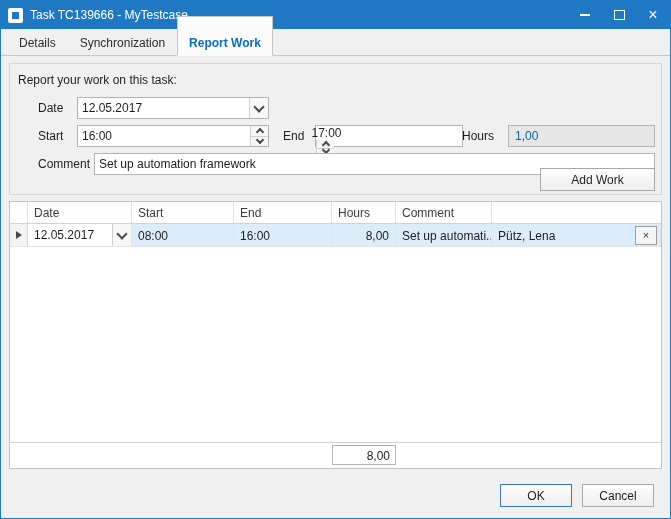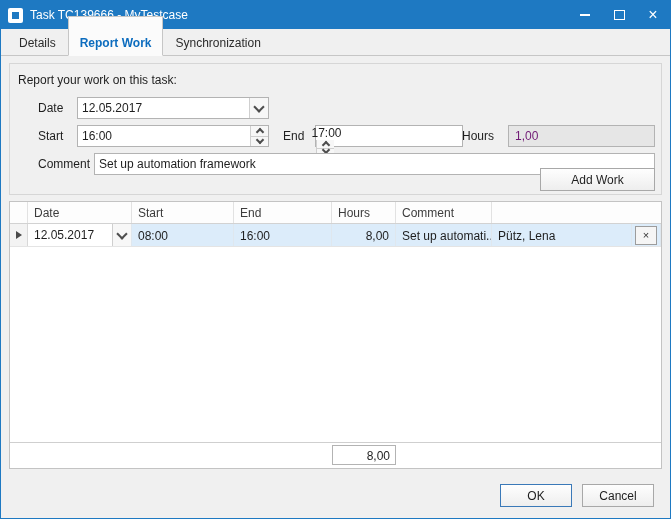--- a/index.html
+++ b/index.html
@@ -29,21 +29,21 @@
   .lbl-start{left:28px;top:65px;}
   .lbl-end{left:273px;top:65px;}
   .lbl-hours{left:452px;top:65px;}
   .lbl-comment{left:28px;top:93px;}
 
   .editor{position:absolute;height:22px;box-sizing:border-box;background:#ffffff;border:1px solid #b3b3b3;display:flex;align-items:center;}
   .editor-input{border:none;outline:none;flex:1;min-width:0;height:100%;padding:0 4px;font:inherit;color:inherit;background:transparent;}
   .date-combo{left:67px;top:33px;width:192px;}
   .start-spin{left:67px;top:61px;width:192px;}
   .end-spin{left:305px;top:61px;width:148px;flex-direction:column;}
-  .hours-field{left:498px;top:61px;width:147px;background:#e6e6e6;color:#701a75;padding-left:6px;}
+  .hours-field{left:498px;top:61px;width:147px;background:#e6e6e6;color:#0369a1;padding-left:6px;}
   .comment-input{left:84px;top:89px;width:561px;align-items:center;}
 
   .drop-btn{width:18px;align-self:stretch;display:flex;align-items:center;justify-content:center;background:#f7f7f7;border-left:1px solid #cfcfcf;}
   .chev-down{display:block;width:6px;height:6px;border-left:2px solid #4d4d4d;border-bottom:2px solid #4d4d4d;transform:rotate(-45deg);margin-top:-3px;}
   .spin-btns{width:17px;align-self:stretch;display:flex;flex-direction:column;border-left:1px solid #cfcfcf;}
   .spin-btn{flex:1;display:flex;align-items:center;justify-content:center;background:#f7f7f7;}
   .spin-btn + .spin-btn{border-top:1px solid #cfcfcf;}
   .chev-up-sm{display:block;width:4px;height:4px;border-left:2px solid #4d4d4d;border-top:2px solid #4d4d4d;transform:rotate(45deg);margin-top:2px;}
   .chev-down-sm{display:block;width:4px;height:4px;border-left:2px solid #4d4d4d;border-bottom:2px solid #4d4d4d;transform:rotate(-45deg);margin-top:-2px;}
 
@@ -97,22 +97,22 @@
           <span class="glyph-max"></span>
         </div>
       <div class="win-btn">
           <span class="glyph-close">×</span>
         </div>
     </div>
   </div>
 
   <div class="tabstrip">
     <div class="tab">Details</div>
+    <div class="tab">Synchronization</div>
     <div class="tab active">Report Work</div>
-    <div class="tab">Synchronization</div>
   </div>
 
   <div class="panel">
     <div class="panel-heading">Report your work on this task:</div>
 
     <label class="lbl lbl-date">Date</label>
     <div class="editor date-combo">
       <input class="editor-input" value="12.05.2017" style="">
       <span class="drop-btn">
           <i class="chev-down"></i>

